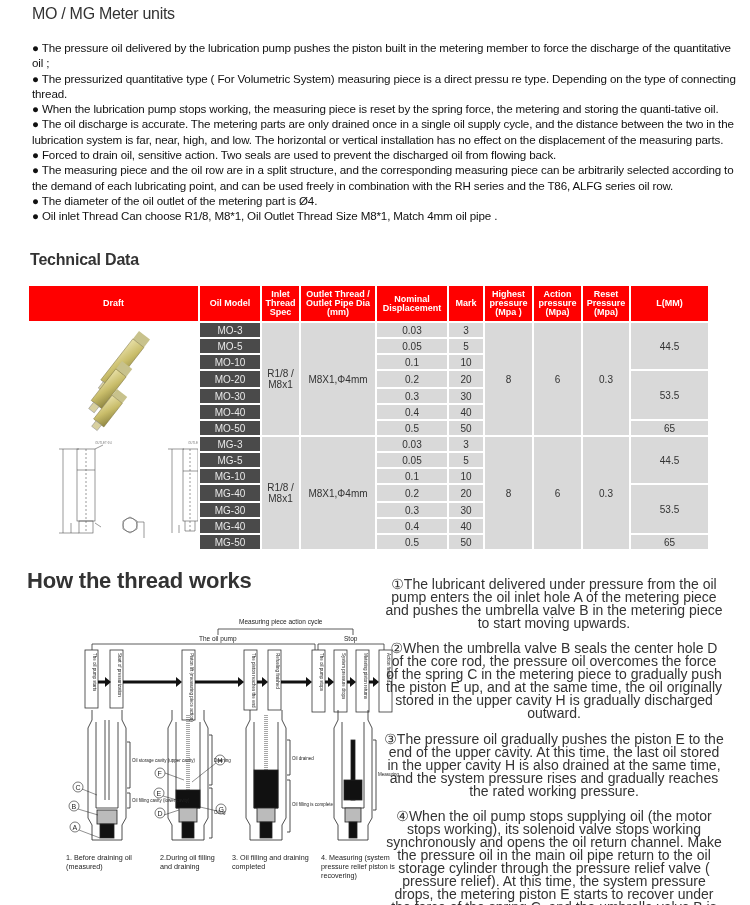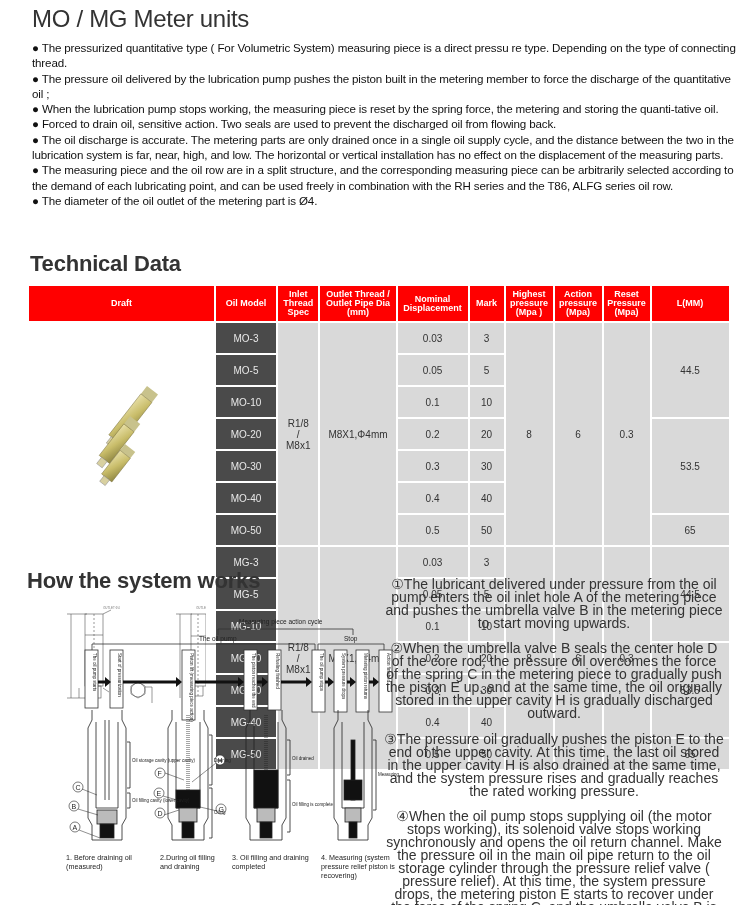--- a/index.html
+++ b/index.html
@@ -1,47 +1,48 @@
 <!DOCTYPE html>
 <html><head>
 <meta charset="utf-8">
 <style>
   html, body { margin:0; padding:0; background:#ffffff; }
   body { width:750px; height:905px; position:relative; overflow:hidden; font-family:"Liberation Sans", sans-serif; color:#222; }
-  .h1 { position:absolute; left:32px; top:5px; font-size:24px; color:#333; font-weight:normal; letter-spacing:-0.3px; }
+  .h1 { position:absolute; left:32px; top:5px; font-size:16px; color:#333; font-weight:normal; letter-spacing:-0.3px; }
   .intro { position:absolute; left:32px; top:40px; width:705px; font-size:11.6px; line-height:15.3px; color:#111; letter-spacing:-0.15px; }
   .intro p { margin:0; }
-  .h2 { position:absolute; left:30px; top:251px; font-size:22px; font-weight:bold; color:#333; letter-spacing:-0.2px; }
+  .h2 { position:absolute; left:30px; top:251px; font-size:16px; font-weight:bold; color:#333; letter-spacing:-0.2px; }
   .h3 { position:absolute; left:27px; top:568px; font-size:22px; font-weight:bold; color:#333; letter-spacing:-0.2px; }
 
   table.tech { position:absolute; left:27px; top:284px; border-collapse:separate; border-spacing:2px; table-layout:fixed; }
   table.tech th { background:#ff0000; color:#fff; font-size:9px; font-weight:bold; line-height:9px; text-align:center; vertical-align:middle; height:35px; padding:0; }
-  table.tech td { background:#d9d9d9; color:#333; font-size:10px; text-align:center; vertical-align:middle; height:14px; padding:8px; }
+  table.tech td { background:#d9d9d9; color:#333; font-size:10px; text-align:center; vertical-align:middle; height:14px; padding:0; }
   table.tech td.model { background:#4a4a4a; color:#e8e8e8; font-size:10px; }
   table.tech td.draft { background:#fff; position:relative; }
 
   .howtext { position:absolute; left:384px; top:578px; width:340px; font-size:14px; line-height:13px; color:#333;text-align:center; }
   .howtext p { margin:0 0 12.4px 0; }
 
   .diagram { position:absolute; left:0; top:610px; width:375px; height:295px;margin-left:32px; }
   .caption { position:absolute; font-size:7.2px; line-height:9px; color:#222; }
 </style>
 </head>
 <body>
 
 <div class="h1">MO / MG  Meter units</div>
 
 <div class="intro">
+  <p>● The pressure oil delivered by the lubrication pump pushes the piston built in the metering member to force the discharge of the quantitative oil ;</p>
   <p>● The pressurized quantitative type ( For Volumetric  System)  measuring piece is a direct pressu re type. Depending on the type of connecting thread.</p>
-  <p>● The pressure oil delivered by the lubrication pump pushes the piston built in the metering member to force the discharge of the quantitative oil ;</p>
   <p>● When the lubrication pump stops working, the measuring piece is reset by the spring force,  the metering and storing the quanti-tative oil.</p>
+  <p>● The oil discharge is accurate. The metering parts are only drained once in a single oil supply cycle, and the distance between the two in the lubrication system is far, near, high, and low. The horizontal or vertical installation has no effect on the displacement of the measuring parts.</p>
   <p>● Forced to drain oil, sensitive action. Two seals are used to prevent the discharged oil from flowing back.</p>
-  <p>● The oil discharge is accurate. The metering parts are only drained once in a single oil supply cycle, and the distance between the two in the lubrication system is far, near, high, and low. The horizontal or vertical installation has no effect on the displacement of the measuring parts.</p>
   <p>● The measuring piece and the oil row are in a split structure, and the corresponding measuring piece can be arbitrarily selected according to the demand of each lubricating point, and can be used freely in combination with the RH series and the  T86, ALFG series oil row.</p>
   <p>● The diameter of the oil outlet of the metering part is Ø4.</p>
+  <p>● Oil inlet Thread Can choose R1/8, M8*1, Oil Outlet Thread Size M8*1, Match 4mm oil pipe .</p>
 </div>
 
 <div class="h2">Technical Data</div>
 
 <table class="tech">
   <colgroup>
     <col style="width:169px">
       <col style="width:60px">
       <col style="width:37px">
       <col style="width:74px">
@@ -211,21 +212,21 @@
     </tr>
     <tr>
       <td class="model">MG-50</td>
       <td>0.5</td>
       <td>50</td>
       <td>65</td>
     </tr>
   </tbody>
 </table>
 
-<div class="h3">How the system works</div>
+<div class="h3">How the thread works</div>
 
 <div class="diagram">
   <svg width="375" height="295" viewBox="0 0 375 295">
     <g font-family="Liberation Sans, sans-serif" font-size="6.5" fill="#222">
       <text x="207" y="14">Measuring piece action cycle</text>
       <text x="167" y="31">The oil pump</text>
       <text x="312" y="31">Stop</text>
     </g>
     <g stroke="#333" stroke-width="0.8" fill="none">
 

